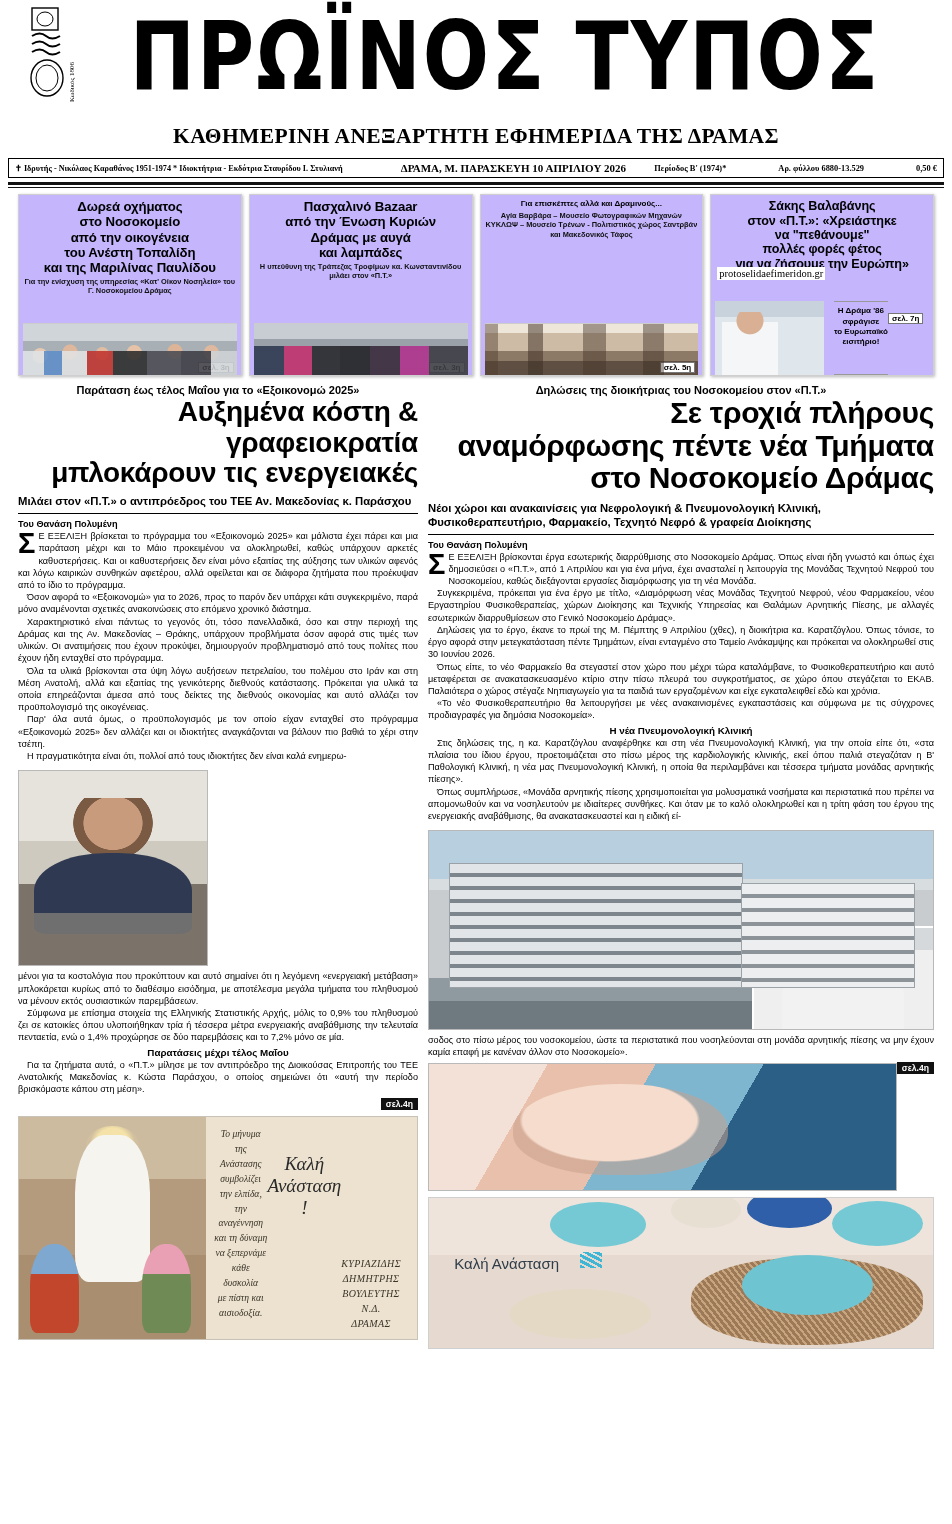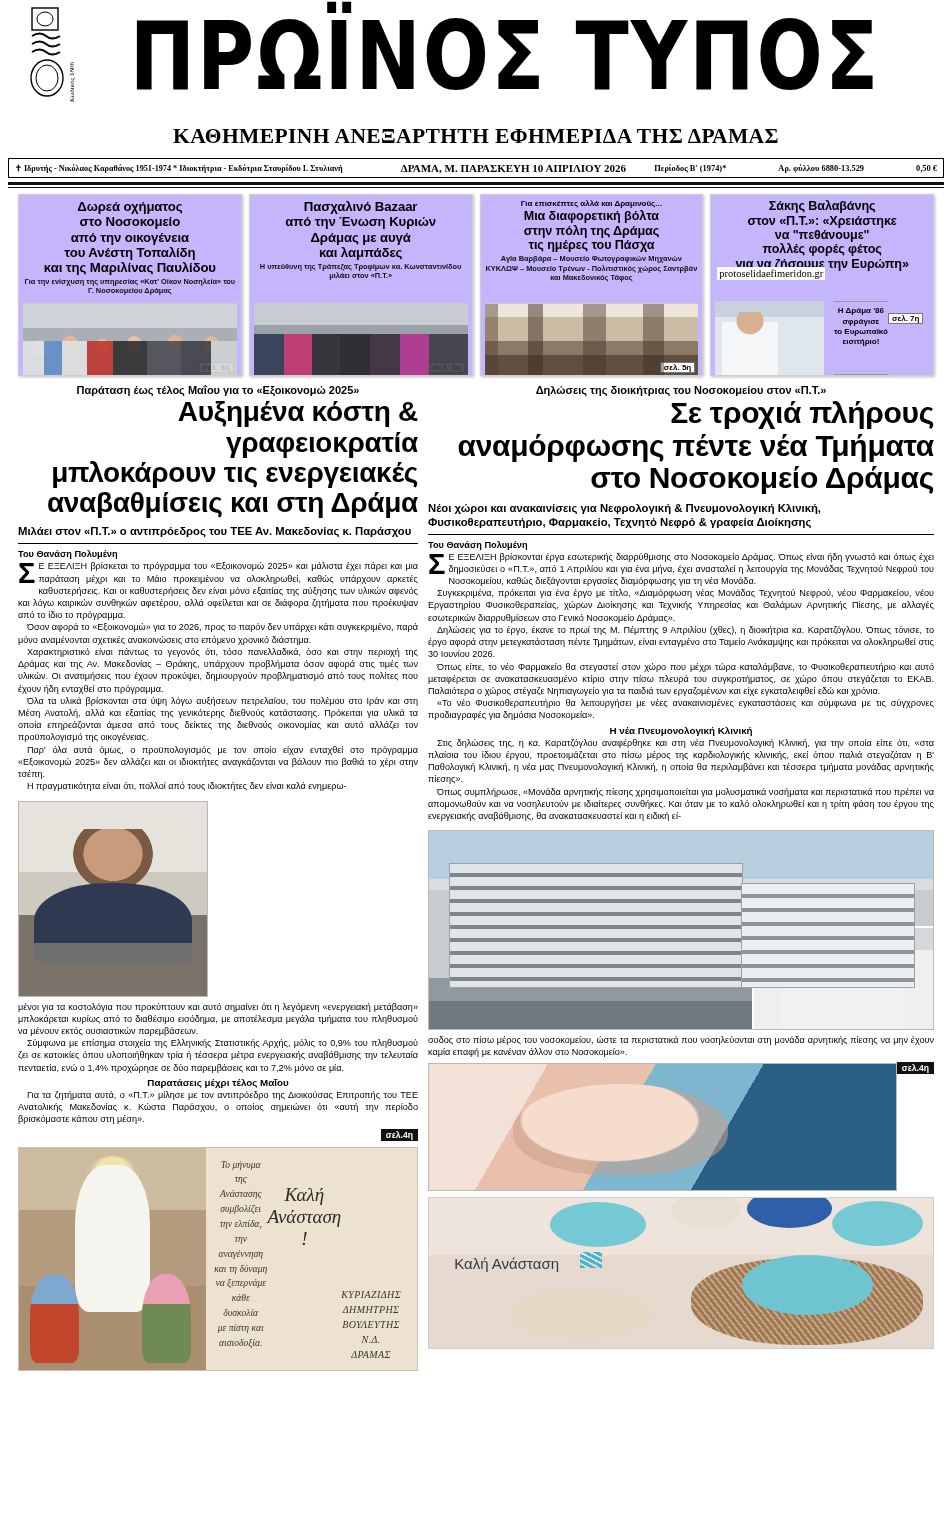--- a/index.html
+++ b/index.html
@@ -81,21 +81,21 @@
     font-size: 13.2px; font-weight: bold; text-align: center;
     line-height: 1.14; letter-spacing: -0.1px;
   }
   .teaser-head.small { font-size: 12.6px; }
   .teaser-sub {
     font-size: 7.4px; font-weight: bold; text-align: center;
     line-height: 1.22; margin-top: 2px; color: #111;
   }
   .teaser-photo {
     margin-top: auto;
-    height: 72px; width: 100%;
+    height: 52px; width: 100%;
     position: relative; overflow: hidden;
     border-top: 1px solid #ccc;
     padding-left: 14px;
   }
   .pagebadge {
     position: absolute; right: 3px; bottom: 2px;
     background: #fff; color: #000;
     font-size: 8px; font-weight: bold;
     padding: 0 3px; border: 1px solid #777;
   }
@@ -375,21 +375,20 @@
   <div class="teaser">
     <div class="teaser-head">Πασχαλινό Bazaar<br>από την Ένωση Κυριών<br>Δράμας με αυγά<br>και λαμπάδες</div>
     <div class="teaser-sub">Η υπεύθυνη της Τράπεζας Τροφίμων κα. Κωνσταντινίδου μιλάει στον «Π.Τ.»</div>
     <div class="teaser-photo ph-group2">
       <span class="pagebadge">σελ. 3η</span>
     </div>
   </div>
 
   <div class="teaser">
     <div class="teaser-kicker">Για επισκέπτες αλλά και Δραμινούς...</div>
-    <div class="teaser-head small">Μια διαφορετική βόλτα<br>στην πόλη της Δράμας<br>τις ημέρες του Πάσχα</div>
     <div class="teaser-sub">Αγία Βαρβάρα – Μουσείο Φωτογραφικών Μηχανών ΚΥΚΛΩΨ – Μουσείο Τρένων - Πολιτιστικός χώρος Σαντρβάν και Μακεδονικός Τάφος</div>
     <div class="teaser-photo ph-museum">
       <span class="pagebadge">σελ. 5η</span>
     </div>
   </div>
 
   <div class="teaser" style="position:relative;">
     <div class="teaser-head small">Σάκης Βαλαβάνης<br>στον «Π.Τ.»: «Χρειάστηκε<br>να "πεθάνουμε"<br>πολλές φορές φέτος<br>για να ζήσουμε την Ευρώπη»</div>
     <div class="watermark" style="left:6px; top:72px;">protoselidaefimeridon.gr</div>
     <div class="teaser4-body">
@@ -404,21 +403,20 @@
   </div>
 
 </div>
 
 <div class="main">
 
   <div class="col-left">
     <div class="art-kicker">Παράταση έως τέλος Μαΐου για το «Εξοικονομώ 2025»</div>
     <div class="art-head">Αυξημένα κόστη &amp; γραφειοκρατία</div>
     <div class="art-head">μπλοκάρουν τις ενεργειακές</div>
-    <div class="art-head">αναβαθμίσεις και στη Δράμα</div>
     <div class="art-sub">Μιλάει στον «Π.Τ.» ο αντιπρόεδρος του ΤΕΕ Αν. Μακεδονίας κ. Παράσχου</div>
     <div class="hr-art"></div>
 
     <div class="body-cols">
       <div class="bcol">
         <div class="byline">Του Θανάση Πολυμένη</div>
         <p class="bt noind dropcap-para"><span class="dropcap">Σ</span><span>Ε ΕΞΕΛΙΞΗ βρίσκεται το πρόγραμμα του «Εξοικονομώ 2025» και μάλιστα έχει πάρει και μια παράταση μέχρι και το Μάιο προκειμένου να ολοκληρωθεί, καθώς υπάρχουν αρκετές καθυστερήσεις. Και οι καθυστερήσεις δεν είναι μόνο εξαιτίας της αύξησης των υλικών αφενός και λόγω καιρικών συνθηκών αφετέρου, αλλά οφείλεται και σε διάφορα ζητήματα που προέκυψαν από το ίδιο το πρόγραμμα.</span></p>
         <p class="bt">Όσον αφορά το «Εξοικονομώ» για το 2026, προς το παρόν δεν υπάρχει κάτι συγκεκριμένο, παρά μόνο αναμένονται σχετικές ανακοινώσεις στο επόμενο χρονικό διάστημα.</p>
         <p class="bt">Χαρακτηριστικό είναι πάντως το γεγονός ότι, τόσο πανελλαδικά, όσο και στην περιοχή της Δράμας και της Αν. Μακεδονίας – Θράκης, υπάρχουν προβλήματα όσον αφορά στις τιμές των υλικών. Οι ανατιμήσεις που έχουν προκύψει, δημιουργούν προβληματισμό από τους πολίτες που έχουν ήδη ενταχθεί στο πρόγραμμα.</p>
         <p class="bt">Όλα τα υλικά βρίσκονται στα ύψη λόγω αυξήσεων πετρελαίου, του πολέμου στο Ιράν και στη Μέση Ανατολή, αλλά και εξαιτίας της γενικότερης διεθνούς κατάστασης. Πρόκειται για υλικά τα οποία επηρεάζονται άμεσα από τους δείκτες της διεθνούς οικονομίας και αυτό αλλάζει τον προϋπολογισμό της οικογένειας.</p>

